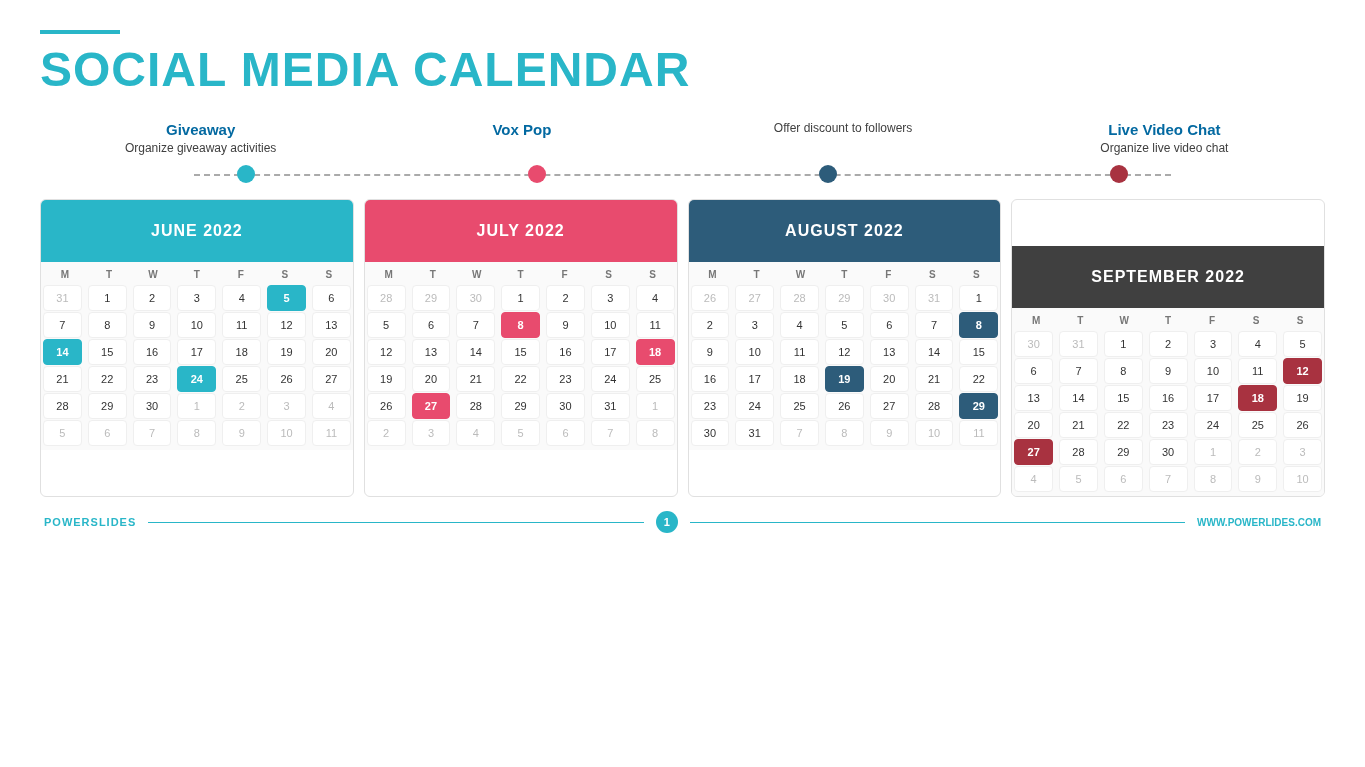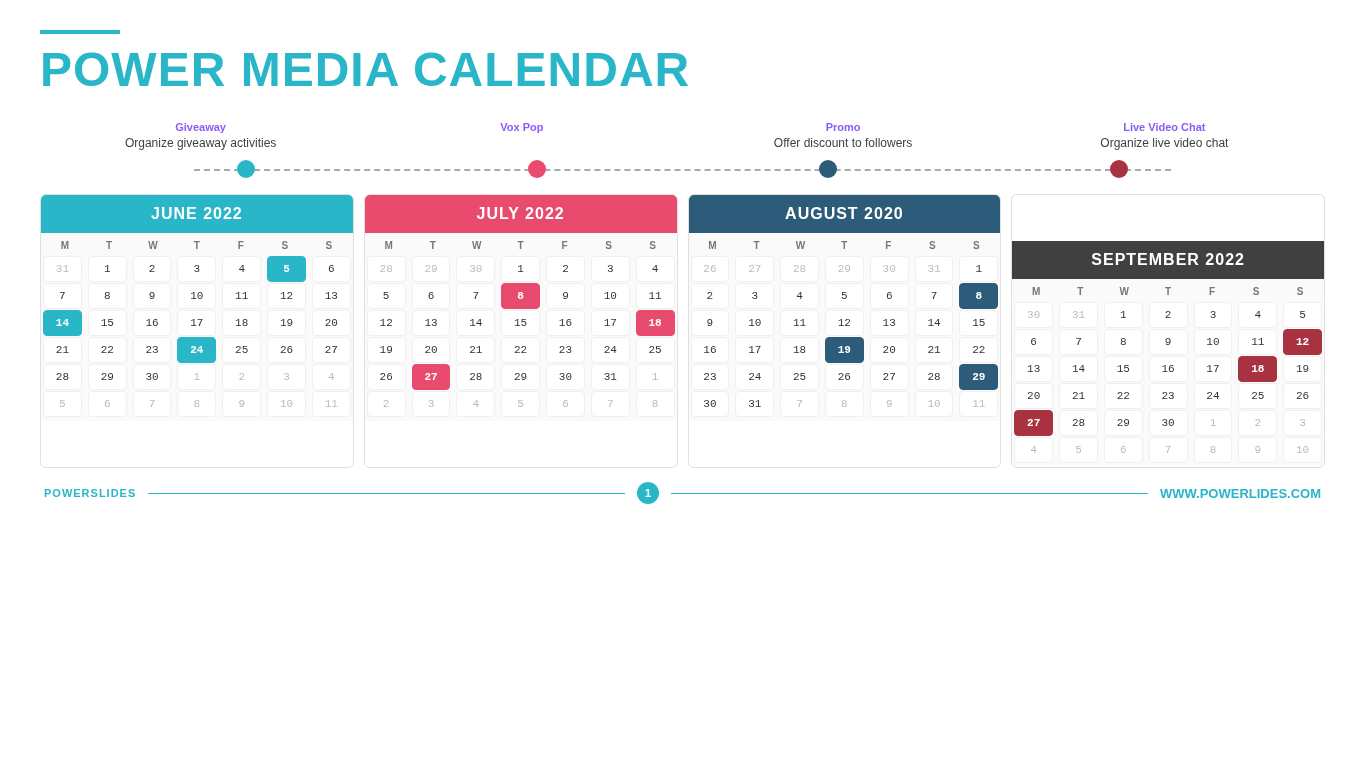--- a/index.html
+++ b/index.html
@@ -38,23 +38,23 @@
     .categories-row {
       display: flex;
       justify-content: space-around;
       margin-bottom: 10px;
     }
     .category-item {
       text-align: center;
       flex: 1;
     }
     .category-title {
-      font-size: 11px;
-      font-weight: 700;
-      color: #8b5cf6;
+      font-size: 15px;
+      font-weight: 700;
+      color: #0369a1;
       margin-bottom: 3px;
     }
     .category-desc {
       font-size: 12px;
       color: #404040;
     }
     .timeline-row {
       display: flex;
       align-items: center;
       justify-content: space-around;
@@ -88,21 +88,21 @@
       gap: 10px;
       justify-content: space-between;
     }
     .calendar-block {
       flex: 1;
       border-radius: 6px;
       overflow: hidden;
       border: 1px solid #e0e0e0;
     }
     .cal-header {
-      padding: 10px 4px;
+      padding: 22px 4px;
       text-align: center;
       font-size: 16px;
       font-weight: 700;
       color: #fff;
       letter-spacing: 1px;
     }
     .cal-header-teal { background: #29b6c8; }
     .cal-header-red { background: #e84b6e; }
     .cal-header-dark { background: #2d5c7a; }
     .cal-header-darkred { background: #404040; margin-top: 46px; }
@@ -124,21 +124,20 @@
     }
     .cal-weeks {
       display: flex;
       flex-direction: column;
       gap: 1px;
     }
     .cal-week {
       display: grid;
       grid-template-columns: repeat(7, 1fr);
       gap: 6px;
-      font-family: Liberation Mono, monospace;
     }
     .cal-cell {
       text-align: center;
       font-size: 11px;
       color: #333;
       padding: 4px 2px;
       border-radius: 4px;
       background: #fff;
       border: 1px solid #efefef;
       min-height: 26px;
@@ -199,47 +198,46 @@
       background: #29b6c8;
       border-radius: 50%;
       color: #fff;
       font-size: 11px;
       font-weight: 700;
       display: flex;
       align-items: center;
       justify-content: center;
     }
     .footer-right {
-      font-size: 13px;
+      font-size: 10px;
       color: #29b6c8;
       font-weight: 700;
     }
   </style>
 </head>
 <body>
 
 <div class="main-container">
 
   <div class="title-bar">
     <div class="title-accent-line"></div>
     <div class="title-text">
-      <span>POWER MEDIA </span><span style="color:#29b6c8">CALENDAR</span>
+      <span>SOCIAL MEDIA </span><span style="color:#29b6c8">CALENDAR</span>
     </div>
   </div>
 
   <div class="categories-row" id="categories-row">
       <div class="category-item">
     <div class="category-title">Giveaway</div>
     <div class="category-desc">Organize giveaway activities</div>
   </div>
       <div class="category-item">
     <div class="category-title">Vox Pop</div>
   </div>
       <div class="category-item">
-    <div class="category-title">Promo</div>
     <div class="category-desc">Offer discount to followers</div>
   </div>
       <div class="category-item">
     <div class="category-title">Live Video Chat</div>
     <div class="category-desc">Organize live video chat</div>
   </div>
     </div>
 
   <div class="timeline-row" id="timeline-row">
       <div class="timeline-dot dot-teal"></div>
@@ -383,21 +381,21 @@
               <div class="cal-cell other-month">4</div>
               <div class="cal-cell other-month">5</div>
               <div class="cal-cell other-month">6</div>
               <div class="cal-cell other-month">7</div>
               <div class="cal-cell other-month">8</div>
             </div>
           </div>
         </div>
       </div>
       <div class="calendar-block">
-        <div class="cal-header cal-header-dark">AUGUST 2020</div>
+        <div class="cal-header cal-header-dark">AUGUST 2022</div>
         <div class="cal-grid">
           <div class="cal-days-header">
             <div class="cal-day-label">M</div>
             <div class="cal-day-label">T</div>
             <div class="cal-day-label">W</div>
             <div class="cal-day-label">T</div>
             <div class="cal-day-label">F</div>
             <div class="cal-day-label">S</div>
             <div class="cal-day-label">S</div>
           </div>

